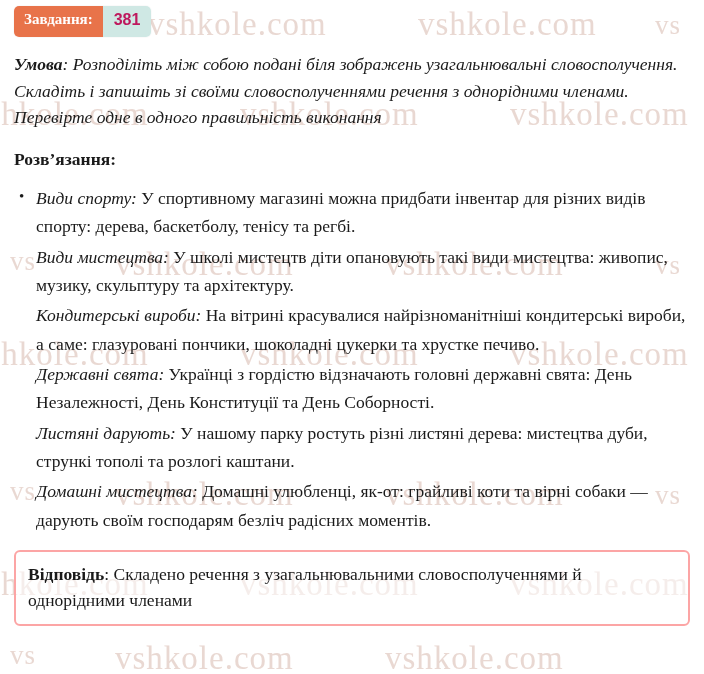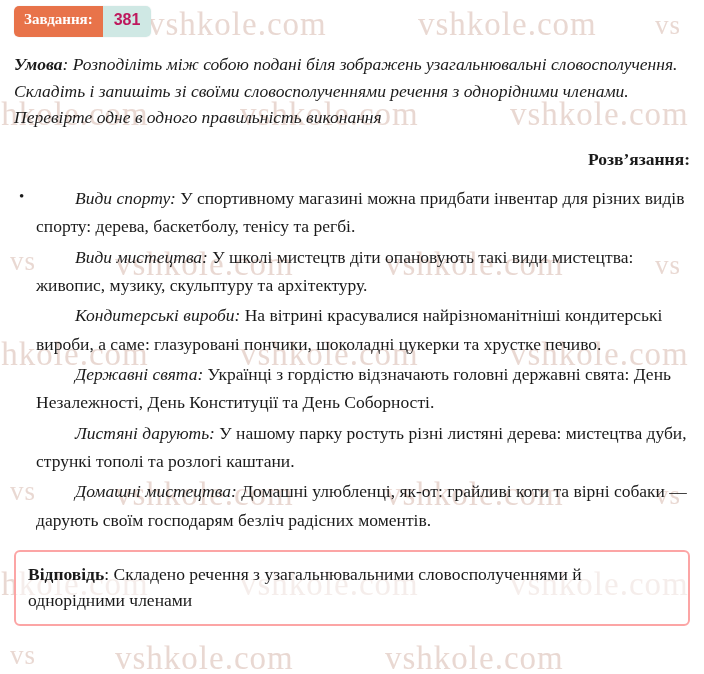--- a/index.html
+++ b/index.html
@@ -79,21 +79,20 @@
     text-align: left;
     font-style: italic;
   }
   .lead {
     font-weight: bold;
   }
   .section-title {
     margin-top: 18px;
     font-size: 17.5px;
     font-weight: bold;
-    text-align: right;
   }
 
   ul.items {
     list-style: none;
     margin: 14px 0 0 0;
     padding: 0;
   }
   ul.items li {
     position: relative;
     font-size: 17.5px;
@@ -106,21 +105,20 @@
     left: 5px;
     top: 0px;
     font-size: 15px;
     line-height: 1.62;
   }
   ul.items li.no-bullet {
     padding-left: 22px;
   }
   .term {
     font-style: italic;
-    margin-left: 39px;
   }
 
   .answer-box {
     margin-top: 16px;
     border: 2px solid #fca5a5;
     border-radius: 6px;
     padding: 9px 12px 10px 12px;
     font-size: 17.5px;
     line-height: 1.5;
     background: rgba(255,255,255,0.55);

